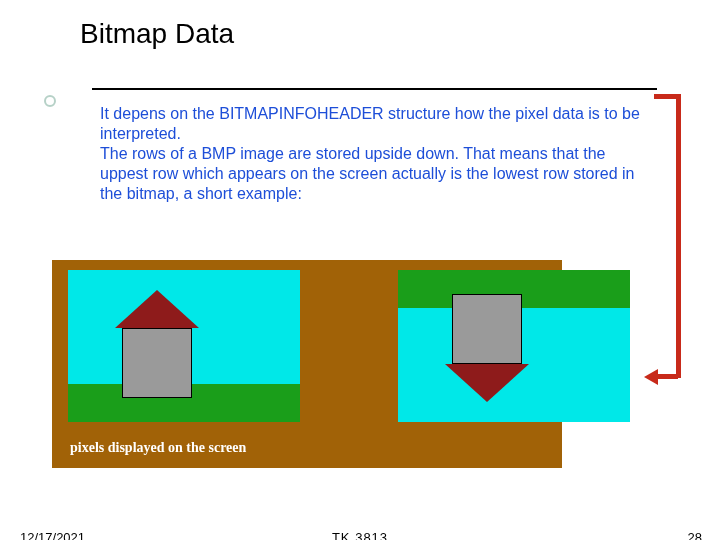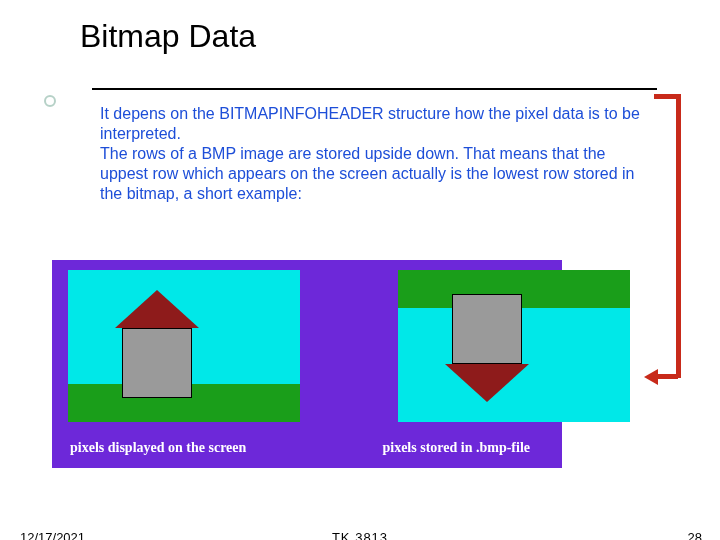--- a/index.html
+++ b/index.html
@@ -20,21 +20,21 @@
     width: 12px;
     height: 12px;
     border: 2px solid #2d7a5e;
     border-radius: 50%;
     position: absolute;
     top: 95px;
     left: 44px;
     opacity: 0.35;
   }
   .slide-title {
-    font-size: 32px;
+    font-size: 28px;
     font-weight: normal;
     color: #000;
   }
   .underline {
     position: absolute;
     top: 88px;
     left: 92px;
     width: 565px;
     height: 2px;
     background: #000;
@@ -48,21 +48,21 @@
     font-family: Verdana, Arial, sans-serif;
     color: #1d4ed8;
     line-height: 1.25;
   }
   .figure {
     position: absolute;
     top: 260px;
     left: 52px;
     width: 510px;
     height: 208px;
-    background: #6d28d9;
+    background: #a16207;
   }
   .panel {
     position: absolute;
     width: 232px;
     height: 152px;
     top: 10px;
   }
   .panel-left { left: 16px; }
   .panel-right { left: 346px; }
   .sky { position: absolute; left: 0; top: 0; width: 100%; height: 114px; background: #00e8e8; }
@@ -189,20 +189,19 @@
     <div class="roof-up"></div>
     <div class="house-body"></div>
   </div>
   <div class="panel panel-right">
     <div class="grass-down"></div>
     <div class="sky-down"></div>
     <div class="house-body"></div>
     <div class="roof-down"></div>
   </div>
   <div class="caption caption-left">pixels displayed on the screen</div>
-  <div class="caption caption-right">pixels stored in .bmp-file</div>
 </div>
 
 <div class="footer">
   <span class="footer-date">12/17/2021</span>
   <span class="footer-code">TK 3813</span>
   <span class="footer-page">28</span>
 </div>
 
 </body></html>

